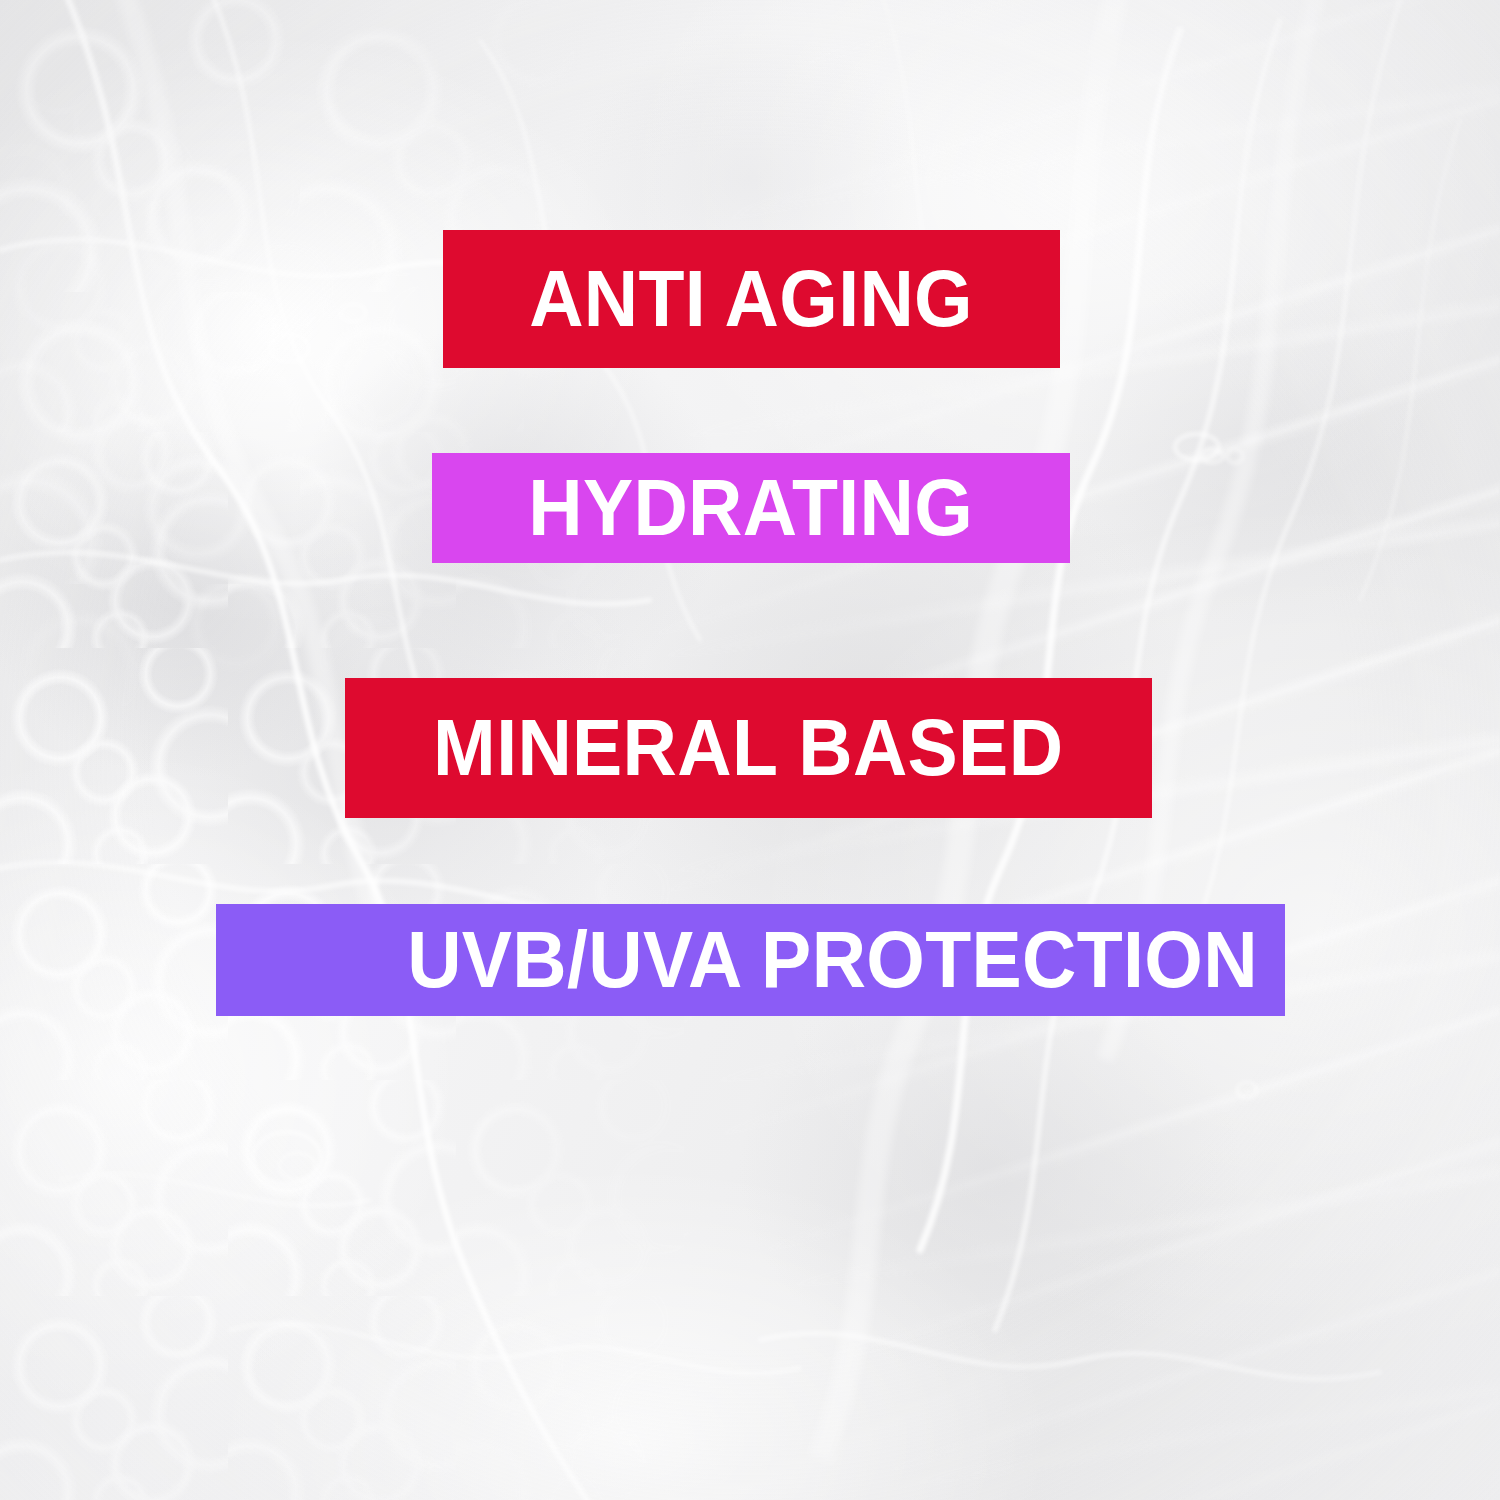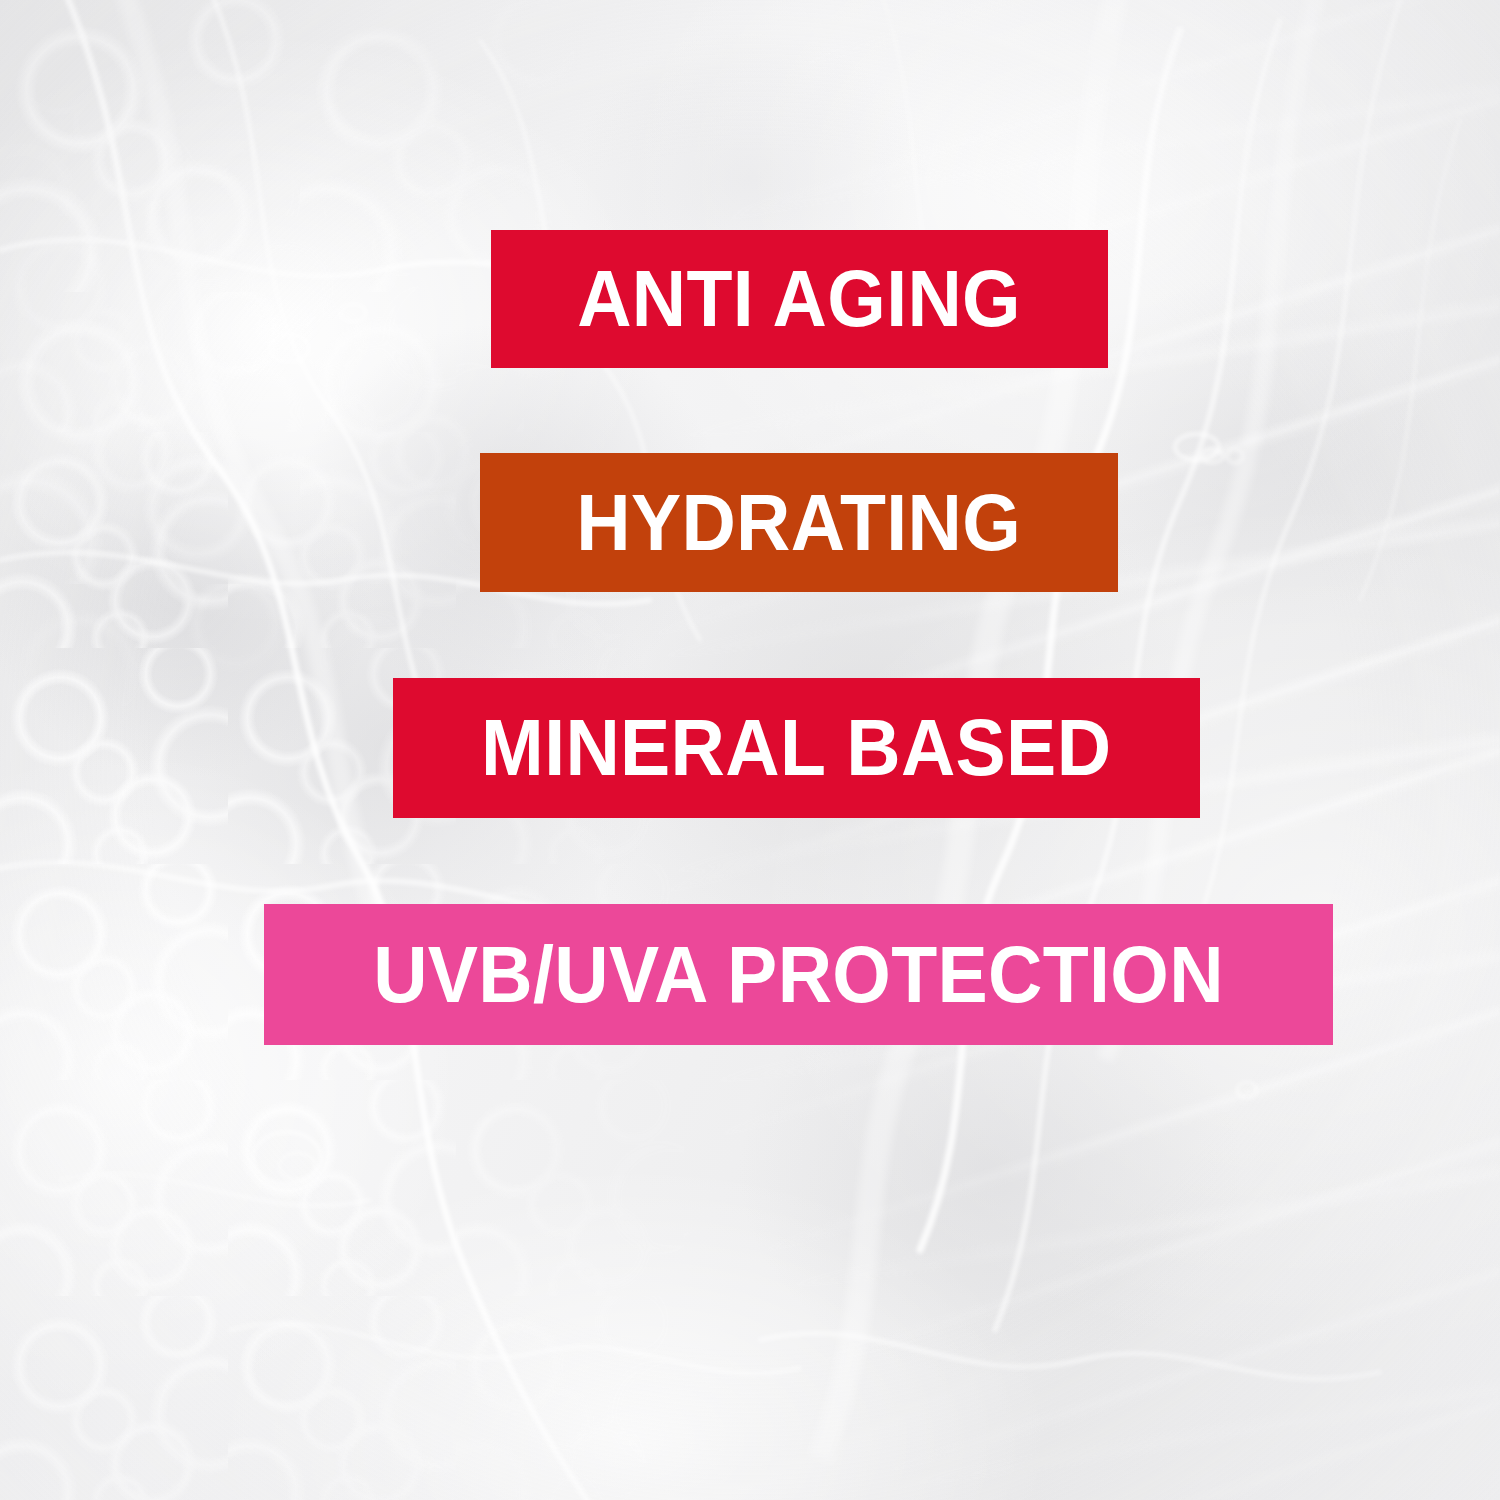--- a/index.html
+++ b/index.html
@@ -102,21 +102,20 @@
       radial-gradient(ellipse 240px 200px at 50% 12%, rgba(204,204,208,0.24) 0%, rgba(204,204,208,0) 74%);
   }
   #bg-vignette {
     background: radial-gradient(ellipse 1150px 1150px at 50% 50%, rgba(255,255,255,0) 52%, rgba(232,232,234,0.45) 100%);
   }
 
   
   #bars {
     position: absolute;
     inset: 0;
-    margin-left: 48px;
   }
   .benefit-bar {
     position: absolute;
     display: flex;
     align-items: center;
     justify-content: center;
     box-sizing: border-box;
     background: #de0a2f;
   }
   .benefit-label {
@@ -188,27 +187,27 @@
   </div>
 
   <div class="bg-layer" id="bg-vignette"></div>
 
   <div id="bars">
 
     <div class="benefit-bar" style="left: 443px; top: 230px; width: 617px; height: 138px; background: rgb(222, 10, 47);">
       <span class="benefit-label" style="font-size: 80px; color: rgb(255, 255, 255);">ANTI AGING</span>
     </div>
 
-    <div class="benefit-bar" style="left: 432px; top: 453px; width: 638px; height: 139px; background: #c2410c;">
+    <div class="benefit-bar" style="left: 432px; top: 453px; width: 638px; height: 110px; background: #d946ef;">
       <span class="benefit-label" style="font-size: 80px; color: rgb(255, 255, 255);">HYDRATING</span>
     </div>
 
     <div class="benefit-bar" style="left: 345px; top: 678px; width: 807px; height: 140px; background: rgb(222, 10, 47);">
       <span class="benefit-label" style="font-size: 80px; color: rgb(255, 255, 255);">MINERAL BASED</span>
     </div>
 
-    <div class="benefit-bar" style="left: 216px; top: 904px; width: 1069px; height: 141px; background: #ec4899;">
+    <div class="benefit-bar" style="left: 216px; top: 904px; width: 1069px; height: 112px; background: #8b5cf6; justify-content: flex-end;">
       <span class="benefit-label" style="font-size: 80px; color: rgb(255, 255, 255);">UVB/UVA PROTECTION</span>
     </div>
 
 
   </div>
 </div>
 
 </body></html>

